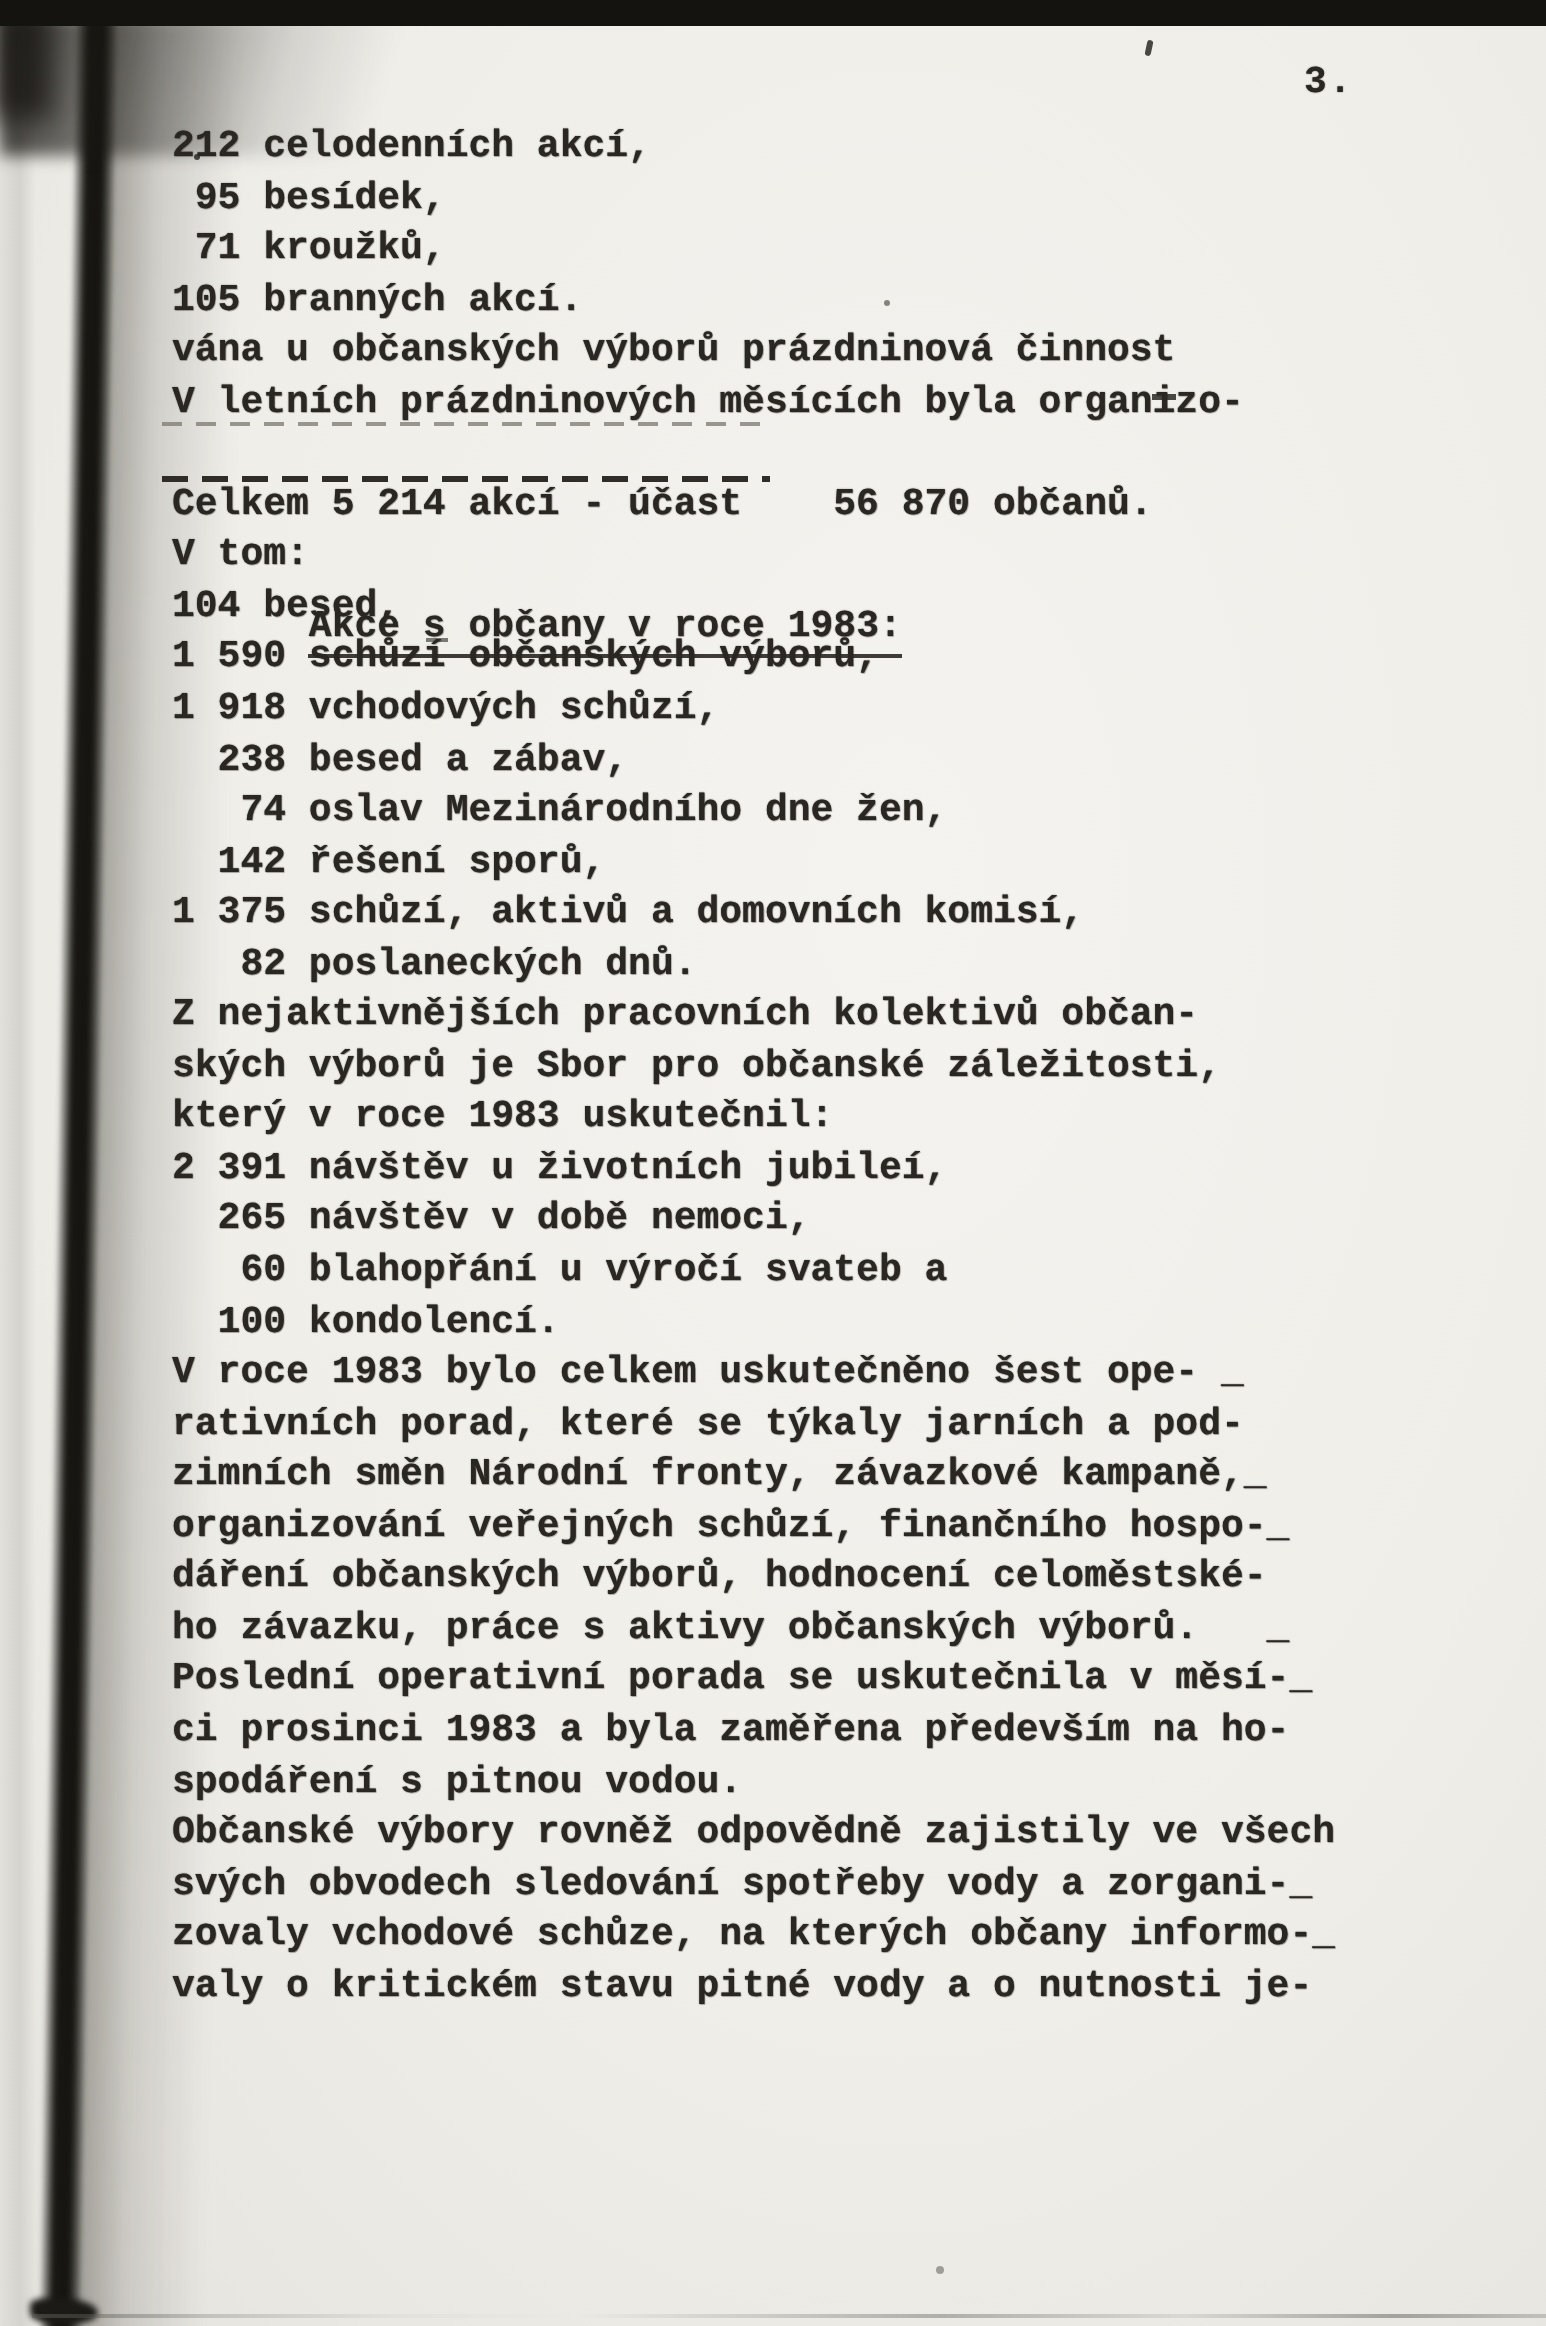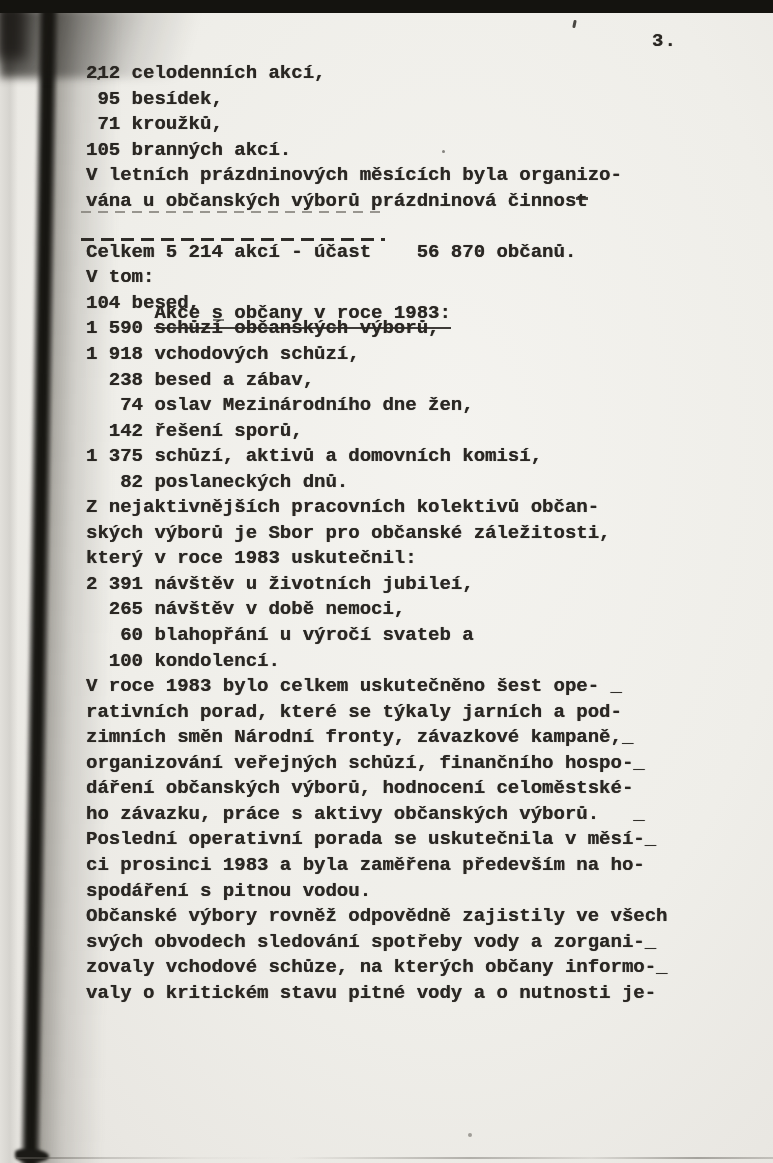--- a/index.html
+++ b/index.html
@@ -127,22 +127,22 @@
   <div class="binding-foot"></div>
   <div class="edge-bottom"></div>
 
   <div class="page-number">3.</div>
 
   <div class="text-block">
     <div class="line">212 celodenních akcí,</div>
     <div class="line"> 95 besídek,</div>
     <div class="line"> 71 kroužků,</div>
     <div class="line">105 branných akcí.</div>
+    <div class="line">vána u občanských výborů prázdninová činnost</div>
     <div class="line">V letních prázdninových měsících byla organizo-</div>
-    <div class="line">vána u občanských výborů prázdninová činnost</div>
     <div class="line heading">
       <span class="dash-over"></span>
       <span class="heading-text">Akce s občany v roce 1983:</span>
       <span class="dash-under"></span>
     </div>
     <div class="line">Celkem 5 214 akcí - účast    56 870 občanů.</div>
     <div class="line">V tom:</div>
     <div class="line">104 besed,</div>
     <div class="line">1 590 schůzí občanských výborů,</div>
     <div class="line">1 918 vchodových schůzí,</div>

